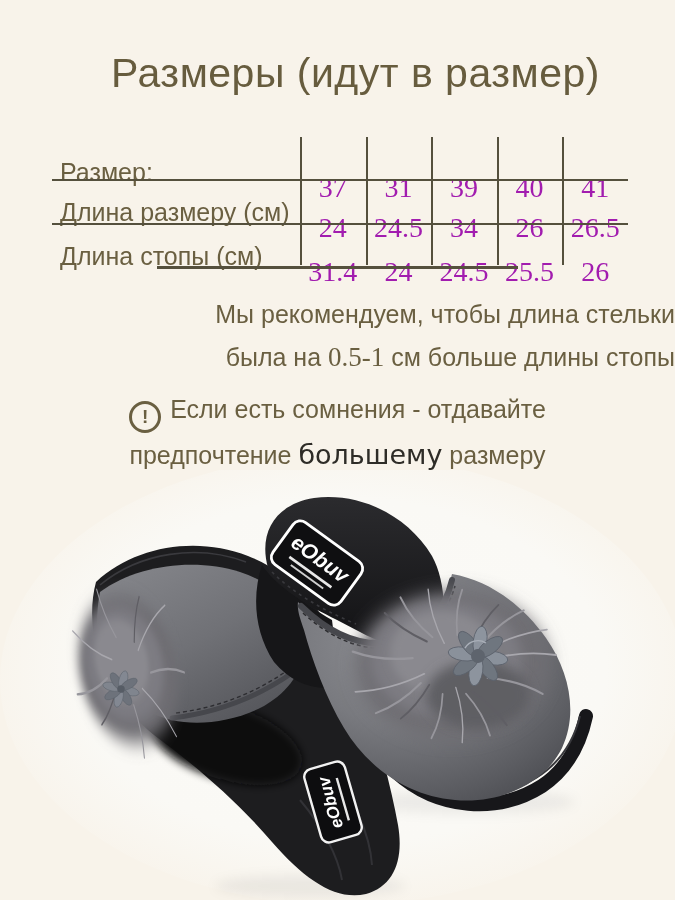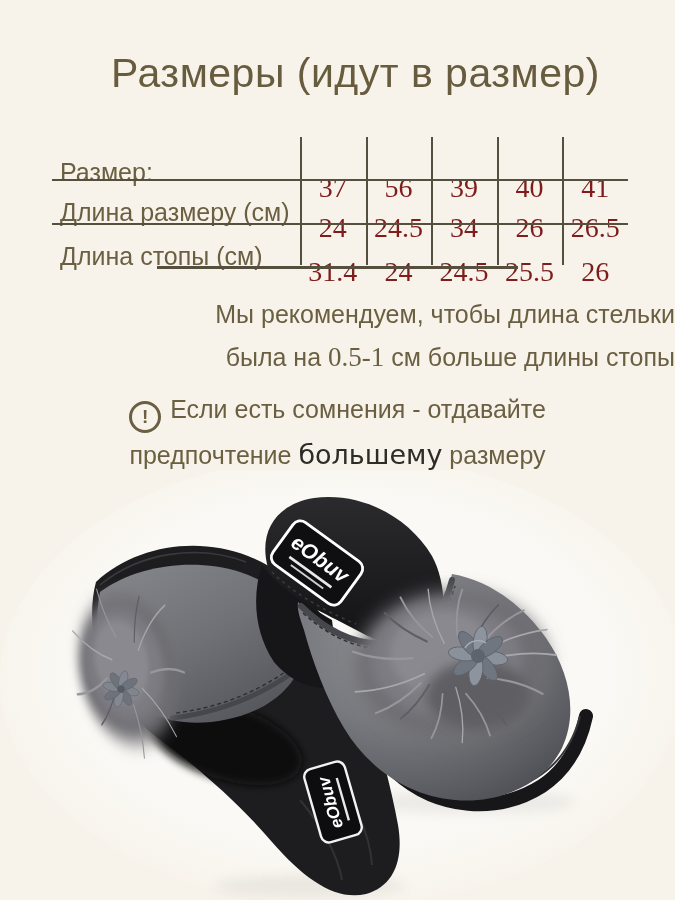--- a/index.html
+++ b/index.html
@@ -15,21 +15,21 @@
     text-align:center;font-size:41px;font-weight:400;
     color:#675c3e;letter-spacing:0.5px;
   }
   
   .tbl{position:absolute;left:52px;top:140px;width:576px;height:124px;}
   .trow{display:grid;grid-template-columns:248px 65.6px 65.6px 65.6px 65.6px 65.6px;align-items:center;}
   .trow.r1{height:40px;}
   .trow.r2{height:44px;}
   .trow.r3{height:40px;}
   .lbl{font-size:25px;padding-left:8px;white-space:nowrap;color:#6a5f41;}
-  .num{font-family:"Liberation Serif",serif;font-size:28px;text-align:center;color:#7f1d1d;margin-top:32px;}
+  .num{font-family:"Liberation Serif",serif;font-size:28px;text-align:center;color:#a21caf;margin-top:32px;}
   .hline{position:absolute;left:0;width:576px;height:2px;background:#55503d;}
   .hline.h1{top:39px;}
   .hline.h2{top:83px;}
   .vline{position:absolute;top:-3px;height:128px;width:2px;background:#55503d;}
   .v1{left:248px;}.v2{left:313.6px;}.v3{left:379.2px;}.v4{left:444.8px;}.v5{left:510.4px;}
   
   .rule{position:absolute;left:157px;top:266px;width:361px;height:2.5px;background:#55503d;}
   
   .rec{
     position:absolute;top:293px;left:0;width:675px;text-align:right;
@@ -55,21 +55,21 @@
 <body>
 
 <div class="page">
 
   <div class="title">Размеры (идут в размер)</div>
 
   <div class="tbl">
     <div class="trow r1">
       <div class="lbl">Размер:</div>
       <div class="num">37</div>
-      <div class="num">56</div>
+      <div class="num">31</div>
       <div class="num">39</div>
       <div class="num">40</div>
       <div class="num">41</div>
     </div>
     <div class="trow r2">
       <div class="lbl">Длина размеру (см)</div>
       <div class="num">24</div>
       <div class="num">24.5</div>
       <div class="num">34</div>
       <div class="num">26</div>

